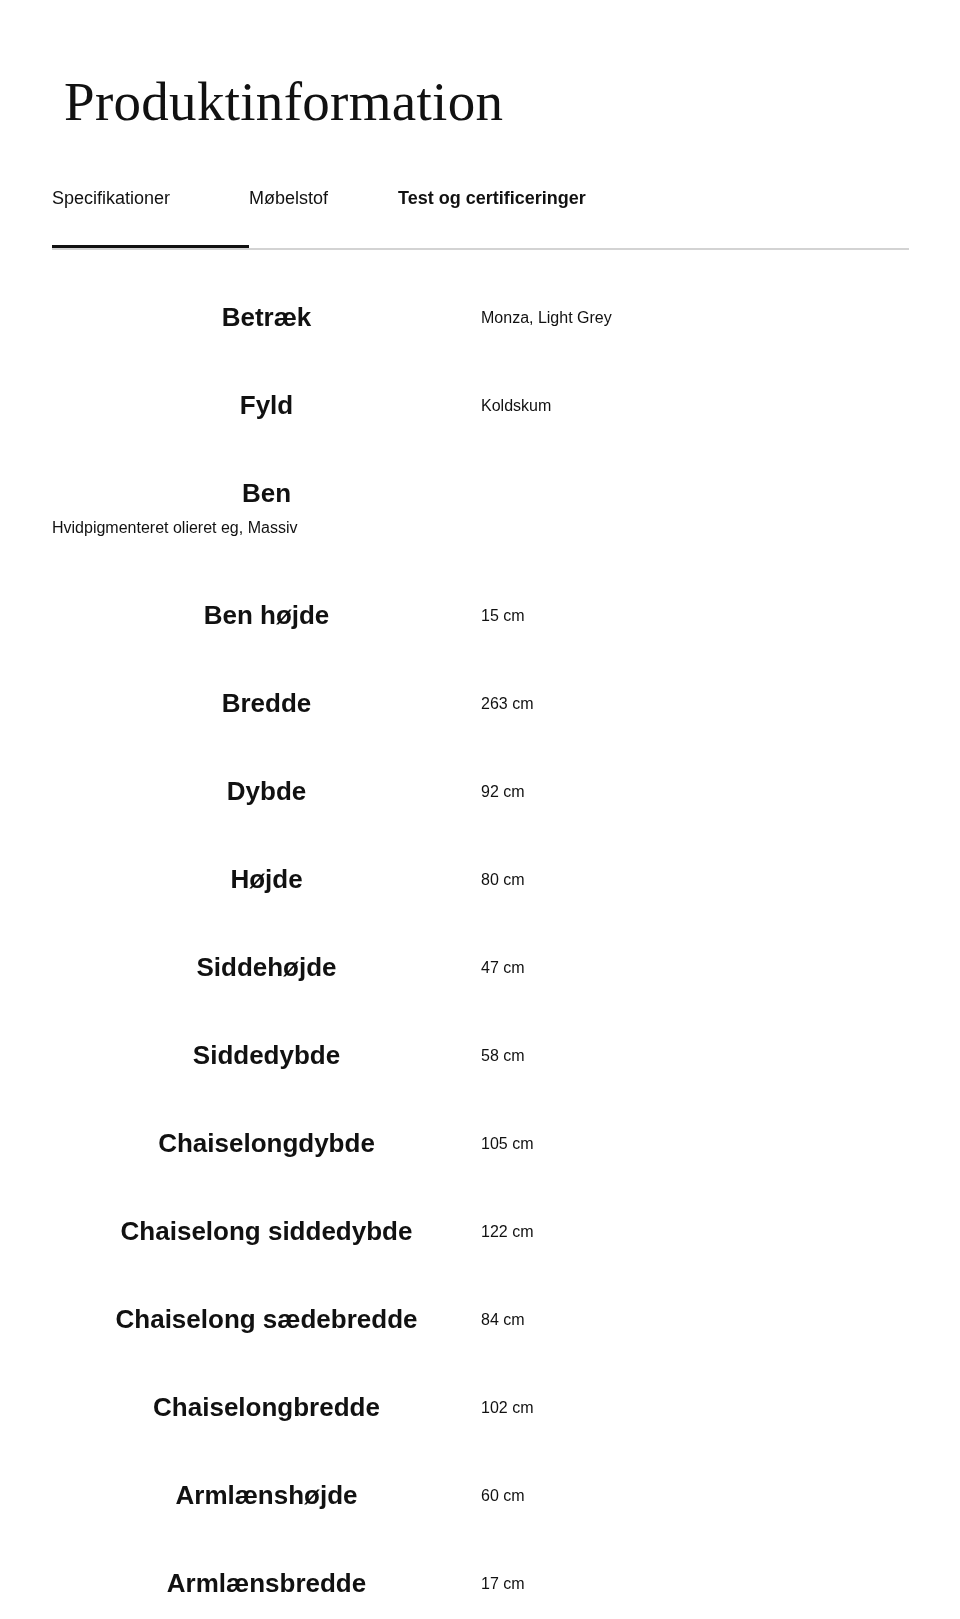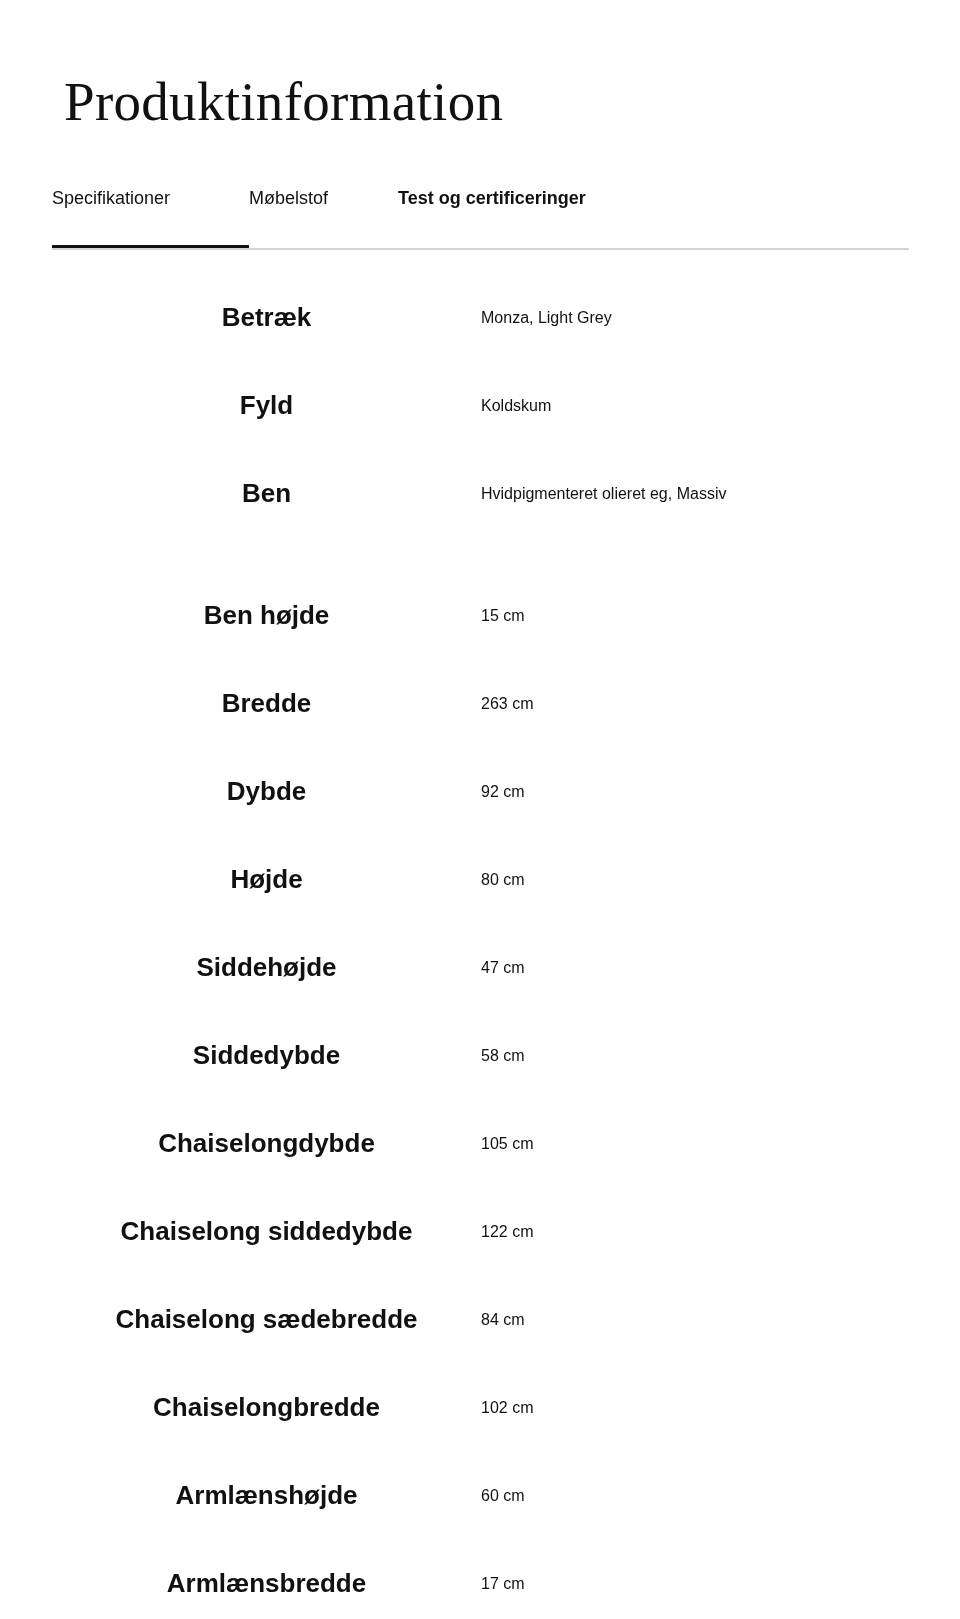--- a/index.html
+++ b/index.html
@@ -24,21 +24,21 @@
     }
     .tab.t0 { width: 197px; }
     .tab.t1 { }
     .tab.t2 { margin-left: 70px; font-weight: bold; }
     .tab.active::after {
       content: ""; position: absolute; left: 0; right: 0; bottom: -2px;
       height: 3px; background: #111;
     }
     .rows { position: absolute; top: 300px; left: 52px; width: 857px; }
     .row { display: flex; min-height: 88px; }
-    .row.tall { min-height: 122px; }
+    .row.tall { min-height: 122px; flex-direction: column; }
     .label {
       width: 429px; font-size: 26px; font-weight: 700; color: #111; line-height: 34px; text-align: center;
     }
     .value {
       flex: 1; font-size: 16px; font-weight: 400; color: #111; line-height: 35px;
       max-width: 380px;
     }
   </style>
 </head>
 <body>

